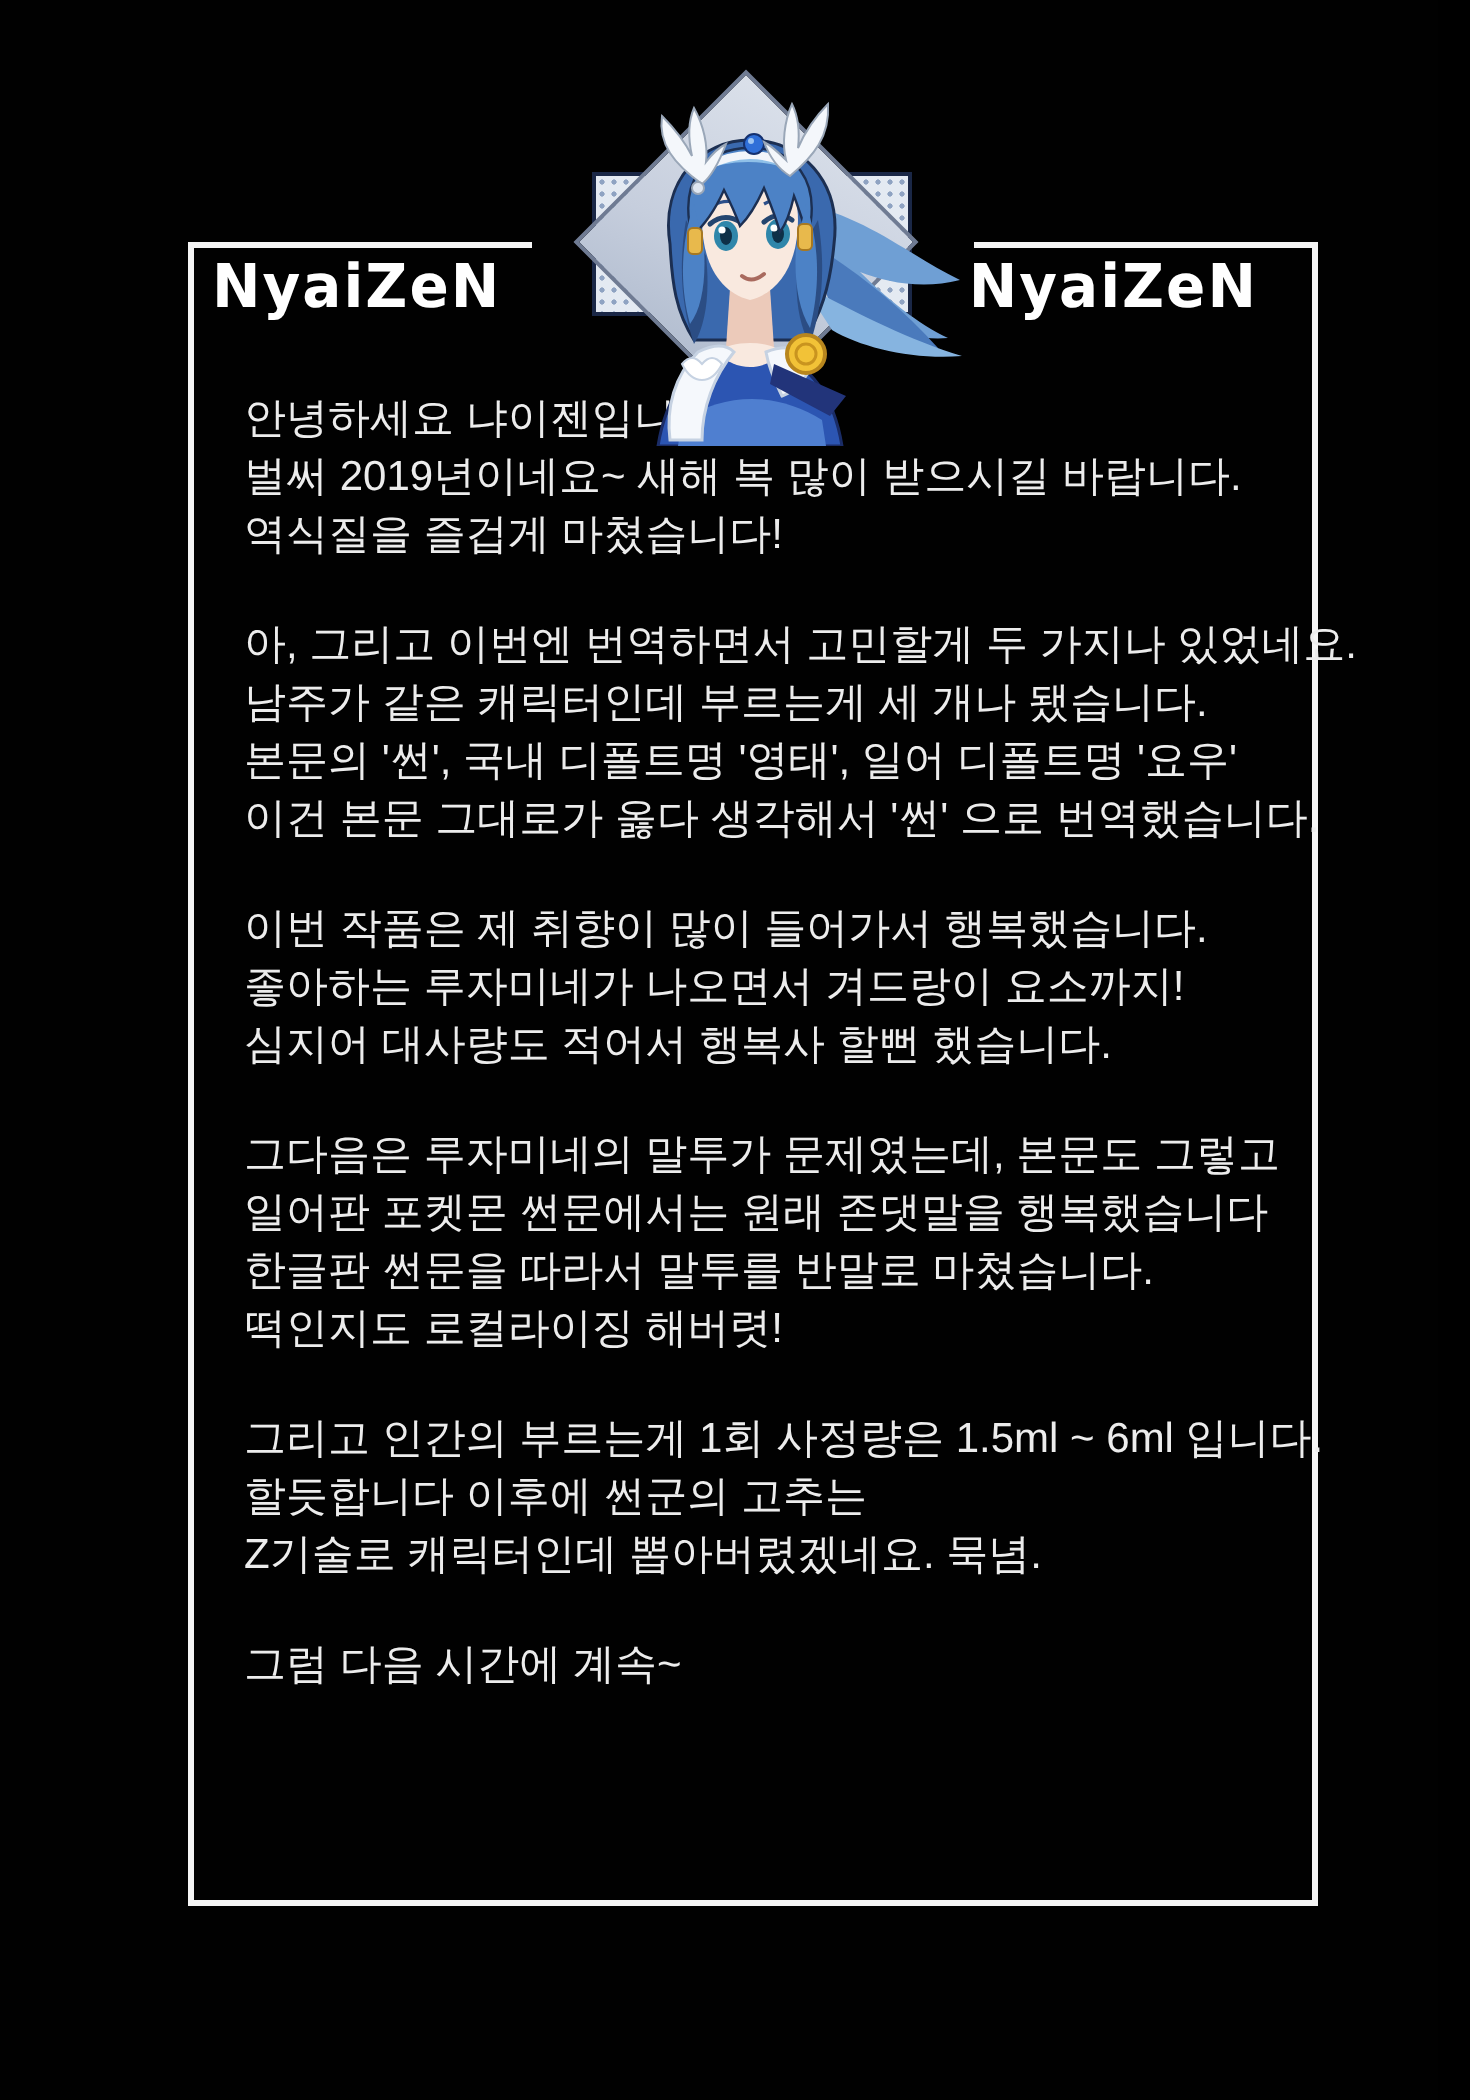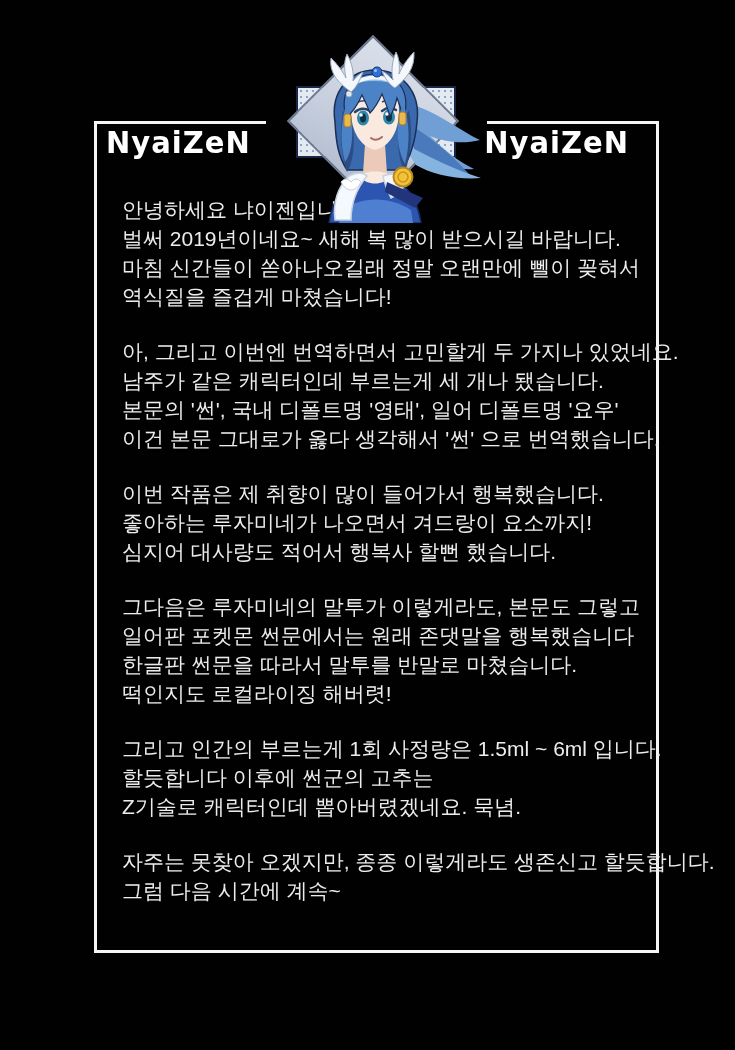--- a/index.html
+++ b/index.html
@@ -118,44 +118,42 @@
   <div class="frame"></div>
   <div class="top-line left"></div>
   <div class="top-line right"></div>
   <div class="logo left">NyaiZeN</div>
   <div class="logo right">NyaiZeN</div>
 
   <div class="letter">
     <div class="para">
       <div class="line">안녕하세요 냐이젠입니다!</div>
       <div class="line">벌써 2019년이네요~ 새해 복 많이 받으시길 바랍니다.</div>
-      <div class="line">마침 신간들이 쏟아나오길래 정말 오랜만에 뻴이 꽂혀서</div>
       <div class="line">역식질을 즐겁게 마쳤습니다!</div>
     </div>
     <div class="para">
       <div class="line">아, 그리고 이번엔 번역하면서 고민할게 두 가지나 있었네요.</div>
       <div class="line">남주가 같은 캐릭터인데 부르는게 세 개나 됐습니다.</div>
       <div class="line">본문의 '썬', 국내 디폴트명 '영태', 일어 디폴트명 '요우'</div>
       <div class="line">이건 본문 그대로가 옳다 생각해서 '썬' 으로 번역했습니다.</div>
     </div>
     <div class="para">
       <div class="line">이번 작품은 제 취향이 많이 들어가서 행복했습니다.</div>
       <div class="line">좋아하는 루자미네가 나오면서 겨드랑이 요소까지!</div>
       <div class="line">심지어 대사량도 적어서 행복사 할뻔 했습니다.</div>
     </div>
     <div class="para">
-      <div class="line">그다음은 루자미네의 말투가 이렇게라도, 본문도 그렇고</div>
+      <div class="line">그다음은 루자미네의 말투가 문제였는데, 본문도 그렇고</div>
       <div class="line">일어판 포켓몬 썬문에서는 원래 존댓말을 행복했습니다</div>
       <div class="line">한글판 썬문을 따라서 말투를 반말로 마쳤습니다.</div>
       <div class="line">떡인지도 로컬라이징 해버렷!</div>
     </div>
     <div class="para">
       <div class="line">그리고 인간의 부르는게 1회 사정량은 1.5ml ~ 6ml 입니다.</div>
       <div class="line">할듯합니다 이후에 썬군의 고추는</div>
       <div class="line">Z기술로 캐릭터인데 뽑아버렸겠네요. 묵념.</div>
     </div>
     <div class="para gap-lg">
-      <div class="line">자주는 못찾아 오겠지만, 종종 이렇게라도 생존신고 할듯합니다.</div>
       <div class="line">그럼 다음 시간에 계속~</div>
     </div>
   </div>
 
 </div>
 
 </body></html>

